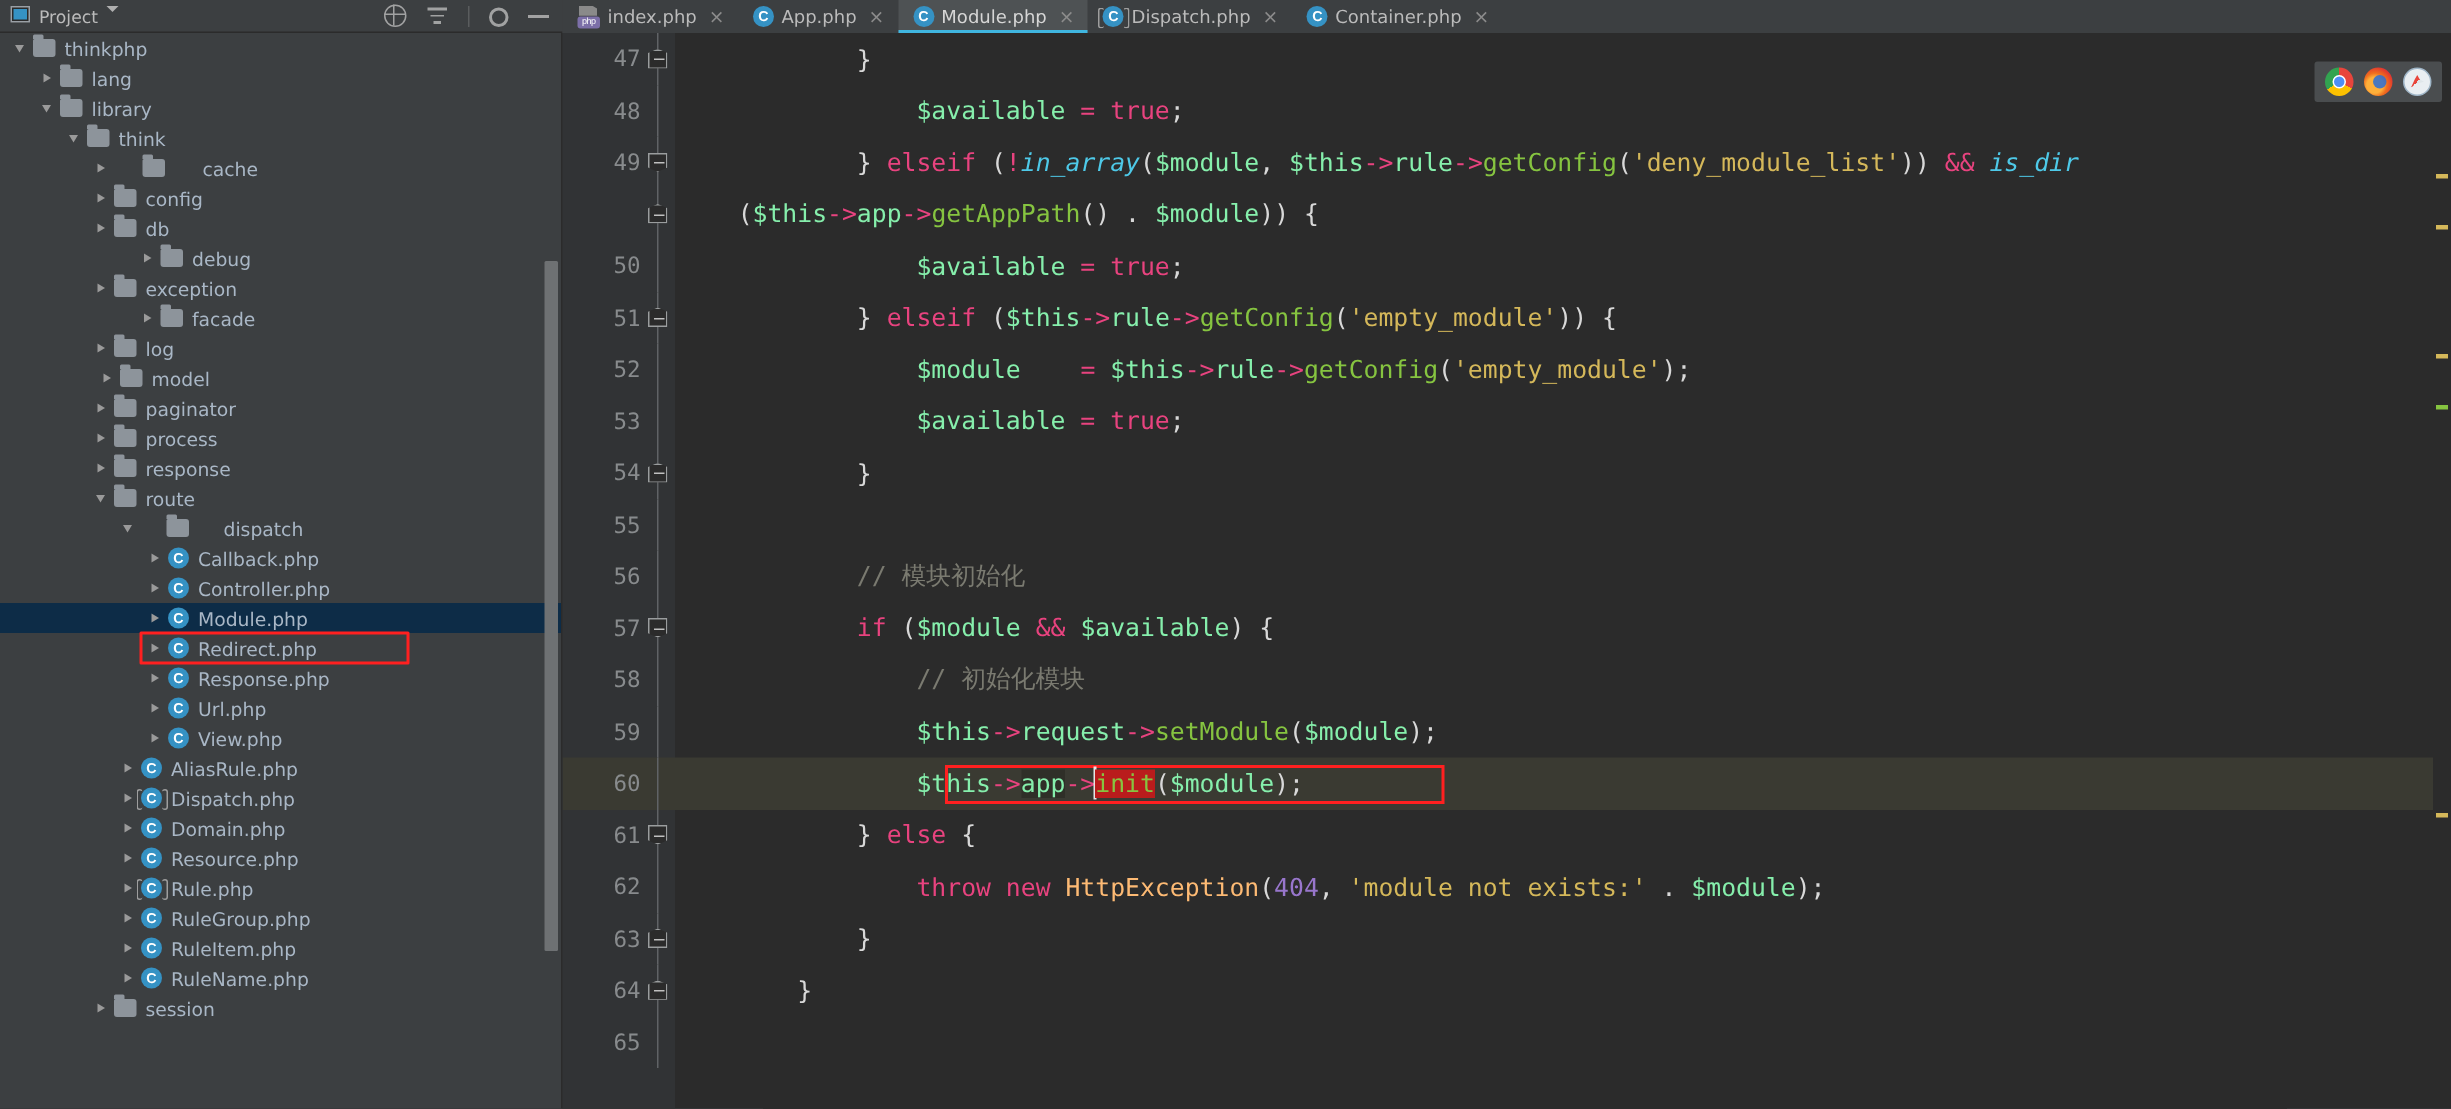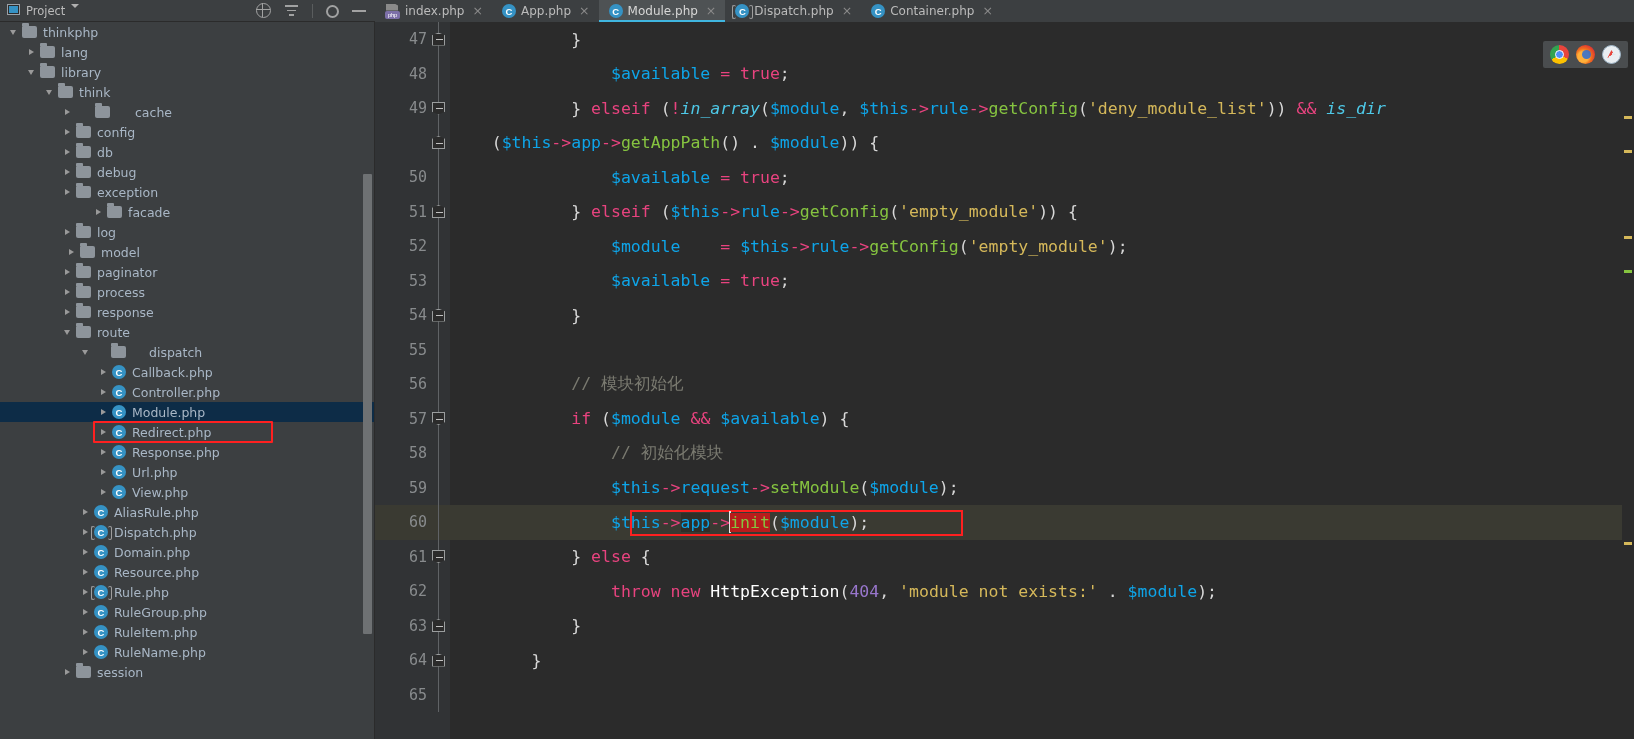--- a/index.html
+++ b/index.html
@@ -138,28 +138,28 @@
   .fline { position:absolute; left:11px; top:0; bottom:0; width:1px; background:#606366; }
   .fmark {
     position: absolute; left: 5px; top: 10.5px; width: 13px; height: 13px;
     border: 1px solid #9a9d9e; background: #2b2b2b; z-index: 3;
   }
   .fmark.top { clip-path: polygon(0 22%, 50% 0, 100% 22%, 100% 100%, 0 100%); }
   .fmark.bot { clip-path: polygon(0 0, 100% 0, 100% 78%, 50% 100%, 0 78%); }
   .fmark::after { content:""; position:absolute; left:2.5px; top:5.5px; width:7px; height:1px; background:#c0c0c0; }
   .s-kw2  { color:#e8437f; }
   .s-str  { color:#d5b85a; }
-  .s-var  { color:#0ea5e9; }
+  .s-var  { color:#86efac; }
   .s-fn   { color:#86c440; }
   .s-fn2  { color:#4ec9e8; font-style: italic; }
   .s-num  { color:#9876cc; }
   .s-cmt  { color:#7a7a70; }
   .s-op   { color:#e8437f; }
   .s-pl   { color:#d8d8d8; }
-  .s-cls  { color:#ffffff; }
+  .s-cls  { color:#fdba74; }
   .s-arrow{ color:#e8437f; }
   .hl-ident { background:#2f2f28; }
   .hl-sel { background:#b91c1c; }
 
   .caret {
     display:inline-block; width:2px; height:22px; background:#e6e6e6;
     vertical-align:-5px; margin:0 -1px;
   }
 
   .redbox-code {
@@ -278,21 +278,21 @@
           <div class="row folder" style="padding-left: 62px;">
             <span class="arrow r"></span>
             <span class="folder-ic"></span>
             <span class="nm">config</span>
           </div>
           <div class="row folder" style="padding-left: 62px;">
             <span class="arrow r"></span>
             <span class="folder-ic"></span>
             <span class="nm">db</span>
           </div>
-          <div class="row folder" style="padding-left: 62px;">
+          <div class="row folder" style="padding-left: 93px;">
             <span class="arrow r"></span>
             <span class="folder-ic"></span>
             <span class="nm">debug</span>
           </div>
           <div class="row folder" style="padding-left: 62px;">
             <span class="arrow r"></span>
             <span class="folder-ic"></span>
             <span class="nm">exception</span>
           </div>
           <div class="row folder" style="padding-left: 93px;">

